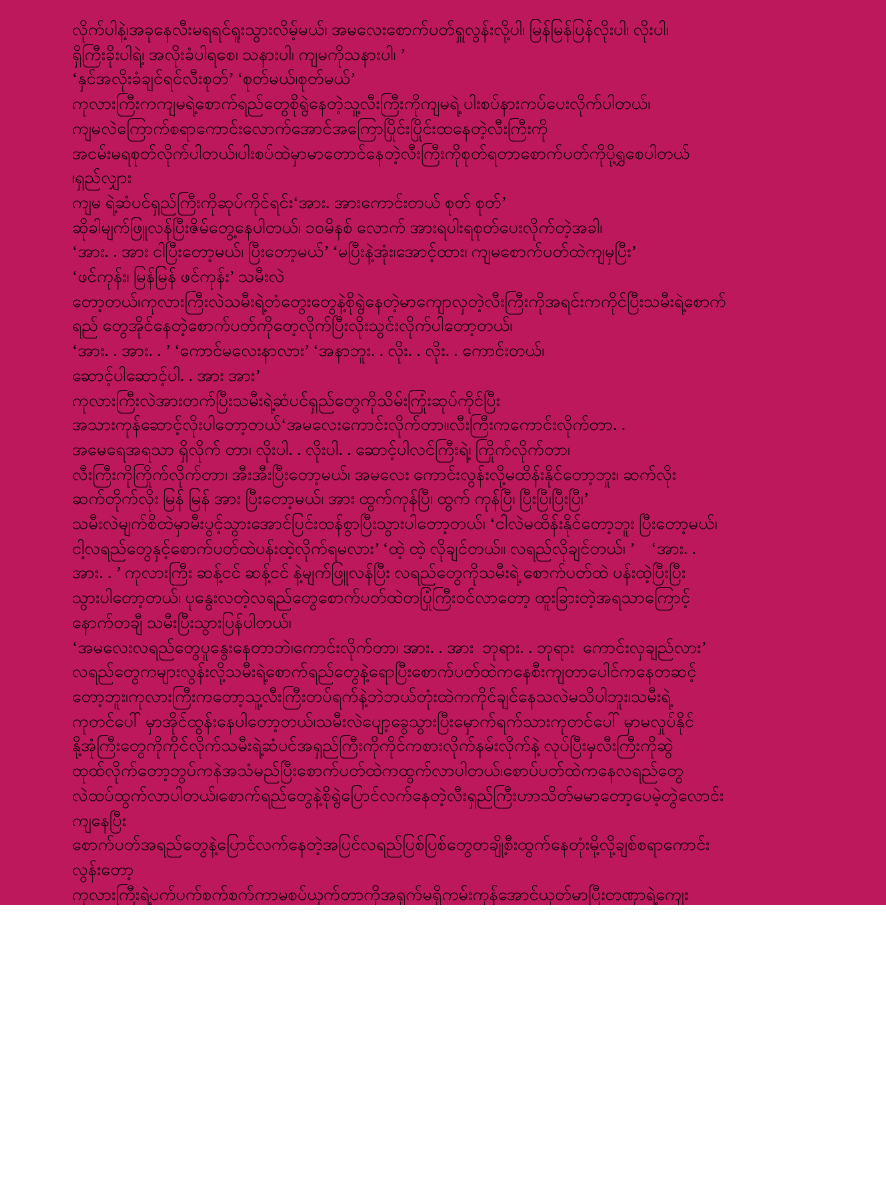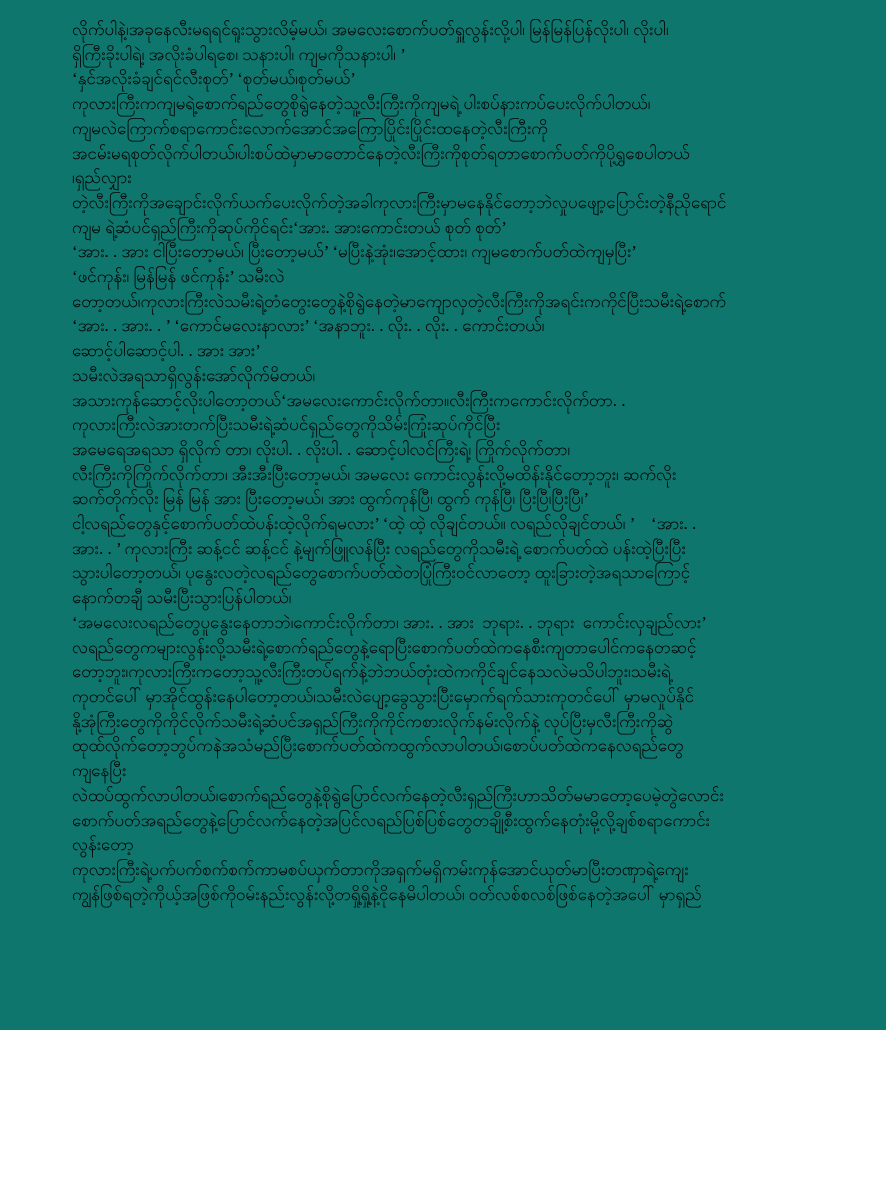--- a/index.html
+++ b/index.html
@@ -3,22 +3,22 @@
 <meta charset="utf-8">
 <style>
   html, body {
     margin: 0;
     padding: 0;
     background: #ffffff;
   }
   .page {
     position: relative;
     width: 886px;
-    height: 1030px;
-    background: #0f766e;
+    height: 905px;
+    background: #be185d;
     box-sizing: border-box;
     padding: 18px 20px 0 72px;
     overflow: hidden;
   }
   .doc {
     color: #000000;
     font-family: "Liberation Serif", "DejaVu Serif", serif;
     font-size: 17px;
     font-weight: 300;
   }
@@ -33,43 +33,44 @@
 
 <div class="page">
   <div class="doc" id="doc-body">
       <div class="text-line">လိုက်ပါနဲ့၊အခုနေလီးမရရင်ရူးသွားလိမ့်မယ်၊ အမလေးစောက်ပတ်ရှူလွန်းလို့ပါ၊ မြန်မြန်ပြန်လိုးပါ၊ လိုးပါ၊</div>
       <div class="text-line">ရှိကြီးခိုးပါရဲ့၊ အလိုးခံပါရစေ၊ သနားပါ၊ ကျမကိုသနားပါ၊ ’</div>
       <div class="text-line">‘နှင်အလိုးခံချင်ရင်လီးစုတ်’ ‘စုတ်မယ်၊စုတ်မယ်’</div>
       <div class="text-line">ကုလားကြီးကကျမရဲ့စောက်ရည်တွေစိုရွဲနေတဲ့သူ့လီးကြီးကိုကျမရဲ့ ပါးစပ်နားကပ်ပေးလိုက်ပါတယ်၊</div>
       <div class="text-line">ကျမလဲကြောက်စရာကောင်းလောက်အောင်အကြောပြိုင်းပြိုင်းထနေတဲ့လီးကြီးကို</div>
       <div class="text-line">အငမ်းမရစုတ်လိုက်ပါတယ်၊ပါးစပ်ထဲမှာမာတောင်နေတဲ့လီးကြီးကိုစုတ်ရတာစောက်ပတ်ကိုပို့ရွှစေပါတယ်</div>
       <div class="text-line">၊ရှည်လျှား</div>
-      <div class="text-line">တဲ့လီးကြီးကိုအချောင်းလိုက်ယက်ပေးလိုက်တဲ့အခါကုလားကြီးမှာမနေနိုင်တော့ဘဲလှုပဖျော့ပြောင်းတဲ့နီညိုရောင်</div>
       <div class="text-line">ကျမ ရဲ့ဆံပင်ရှည်ကြီးကိုဆုပ်ကိုင်ရင်း‘အား. အားကောင်းတယ် စုတ် စုတ်’</div>
+      <div class="text-line">ဆိုခါမျက်ဖြူလန်ပြီးဇိမ်တွေ့နေပါတယ်၊ ၁၀မိနစ် လောက် အားရပါးရစုတ်ပေးလိုက်တဲ့အခါ၊</div>
       <div class="text-line">‘အား. . အား ငါပြီးတော့မယ်၊ ပြီးတော့မယ်’ ‘မပြီးနဲ့အုံး၊အောင့်ထား၊ ကျမစောက်ပတ်ထဲကျမှပြီး’</div>
       <div class="text-line">‘ဖင်ကုန်း၊ မြန်မြန် ဖင်ကုန်း’ သမီးလဲ</div>
       <div class="text-line">တော့တယ်၊ကုလားကြီးလဲသမီးရဲ့တံတွေးတွေနဲ့စိုရွဲနေတဲ့မာကျောလှတဲ့လီးကြီးကိုအရင်းကကိုင်ပြီးသမီးရဲ့စောက်</div>
+      <div class="text-line">ရည် တွေအိုင်နေတဲ့စောက်ပတ်ကိုတေ့လိုက်ပြီးလိုးသွင်းလိုက်ပါတော့တယ်၊</div>
       <div class="text-line">‘အား. . အား. . ’ ‘ကောင်မလေးနာလား’ ‘အနာဘူး. . လိုး. . လိုး. . ကောင်းတယ်၊</div>
       <div class="text-line">ဆောင့်ပါဆောင့်ပါ. . အား အား’</div>
-      <div class="text-line">သမီးလဲအရသာရှိလွန်းအော်လိုက်မိတယ်၊</div>
+      <div class="text-line">ကုလားကြီးလဲအားတက်ပြီးသမီးရဲ့ဆံပင်ရှည်တွေကိုသိမ်းကြုံးဆုပ်ကိုင်ပြီး</div>
       <div class="text-line">အသားကုန်ဆောင့်လိုးပါတော့တယ်‘အမလေးကောင်းလိုက်တာ။လီးကြီးကကောင်းလိုက်တာ. .</div>
-      <div class="text-line">ကုလားကြီးလဲအားတက်ပြီးသမီးရဲ့ဆံပင်ရှည်တွေကိုသိမ်းကြုံးဆုပ်ကိုင်ပြီး</div>
       <div class="text-line">အမေရေအရသာ ရှိလိုက် တာ၊ လိုးပါ. . လိုးပါ. . ဆောင့်ပါလင်ကြီးရဲ့၊ ကြိုက်လိုက်တာ၊</div>
       <div class="text-line">လီးကြီးကိုကြိုက်လိုက်တာ၊ အီးအီးပြီးတော့မယ်၊ အမလေး ကောင်းလွန်းလို့မထိန်းနိုင်တော့ဘူး၊ ဆက်လိုး</div>
       <div class="text-line">ဆက်တိုက်လိုး မြန် မြန် အား ပြီးတော့မယ်၊ အား ထွက်ကုန်ပြီ၊ ထွက် ကုန်ပြီ၊ ပြီးပြီ၊ပြီးပြီ၊’</div>
+      <div class="text-line">သမီးလဲမျက်စိထဲမှာမီးပွင့်သွားအောင်ပြင်းထန်စွာပြီးသွားပါတော့တယ်၊ ‘ငါလဲမထိန်းနိုင်တော့ဘူး ပြီးတော့မယ်၊</div>
       <div class="text-line">ငါ့လရည်တွေနှင့်စောက်ပတ်ထဲပန်းထဲ့လိုက်ရမလား’ ‘ထဲ့ ထဲ့ လိုချင်တယ်။ လရည်လိုချင်တယ်၊ ’    ‘အား. .</div>
       <div class="text-line">အား. . ’ ကုလားကြီး ဆန့်ငင် ဆန့်ငင် နဲ့မျက်ဖြူလန်ပြီး လရည်တွေကိုသမီးရဲ့ စောက်ပတ်ထဲ ပန်းထဲ့ပြီးပြီး</div>
       <div class="text-line">သွားပါတော့တယ်၊ ပုနွေးလတဲ့လရည်တွေစောက်ပတ်ထဲတပြုံကြီးဝင်လာတော့ ထူးခြားတဲ့အရသာကြောင့်</div>
       <div class="text-line">နောက်တချီ သမီးပြီးသွားပြန်ပါတယ်၊</div>
       <div class="text-line">‘အမလေးလရည်တွေပူနွေးနေတာဘဲ၊ကောင်းလိုက်တာ၊ အား. . အား  ဘုရား. . ဘုရား  ကောင်းလှချည်လား’</div>
       <div class="text-line">လရည်တွေကများလွန်းလို့သမီးရဲ့စောက်ရည်တွေနဲ့ရောပြီးစောက်ပတ်ထဲကနေစီးကျတာပေါင်ကနေတဆင့်</div>
       <div class="text-line">တော့ဘူး၊ကုလားကြီးကတော့သူ့လီးကြီးတပ်ရက်နဲ့ဘဲဘယ်တုံးထဲကကိုင်ချင်နေသလဲမသိပါဘူး၊သမီးရဲ့</div>
       <div class="text-line">ကုတင်ပေါ် မှာအိုင်ထွန်းနေပါတော့တယ်၊သမီးလဲပျော့ခွေသွားပြီးမှောက်ရက်သားကုတင်ပေါ် မှာမလှုပ်နိုင်</div>
       <div class="text-line">နို့အုံကြီးတွေကိုကိုင်လိုက်သမီးရဲ့ဆံပင်အရှည်ကြီးကိုကိုင်ကစားလိုက်နမ်းလိုက်နဲ့ လုပ်ပြီးမှလီးကြီးကိုဆွဲ</div>
       <div class="text-line">ထုထ်လိုက်တော့ဘွပ်ကနဲအသံမည်ပြီးစောက်ပတ်ထဲကထွက်လာပါတယ်၊စောပ်ပတ်ထဲကနေလရည်တွေ</div>
+      <div class="text-line">လဲထပ်ထွက်လာပါတယ်၊စောက်ရည်တွေနဲ့စိုရွဲပြောင်လက်နေတဲ့လီးရှည်ကြီးဟာသိတ်မမာတော့ပေမဲ့တွဲလောင်း</div>
       <div class="text-line">ကျနေပြီး</div>
-      <div class="text-line">လဲထပ်ထွက်လာပါတယ်၊စောက်ရည်တွေနဲ့စိုရွဲပြောင်လက်နေတဲ့လီးရှည်ကြီးဟာသိတ်မမာတော့ပေမဲ့တွဲလောင်း</div>
       <div class="text-line">စောက်ပတ်အရည်တွေနဲ့ပြောင်လက်နေတဲ့အပြင်လရည်ပြစ်ပြစ်တွေတချို့စီးထွက်နေတုံးမို့လို့ချစ်စရာကောင်း</div>
       <div class="text-line">လွန်းတော့</div>
       <div class="text-line">ကုလားကြီးရဲ့ပက်ပက်စက်စက်ကာမစပ်ယှက်တာကိုအရှက်မရှိကမ်းကုန်အောင်ယုတ်မာပြီးတဏှာရဲ့ကျေး</div>
       <div class="text-line">ကျွန်ဖြစ်ရတဲ့ကိုယ့်အဖြစ်ကိုဝမ်းနည်းလွန်းလို့တရှို့ရှို့နဲ့ငိုနေမိပါတယ်၊ ဝတ်လစ်စလစ်ဖြစ်နေတဲ့အပေါ် မှာရှည်</div>
     </div>
 </div>
 
 </body></html>

